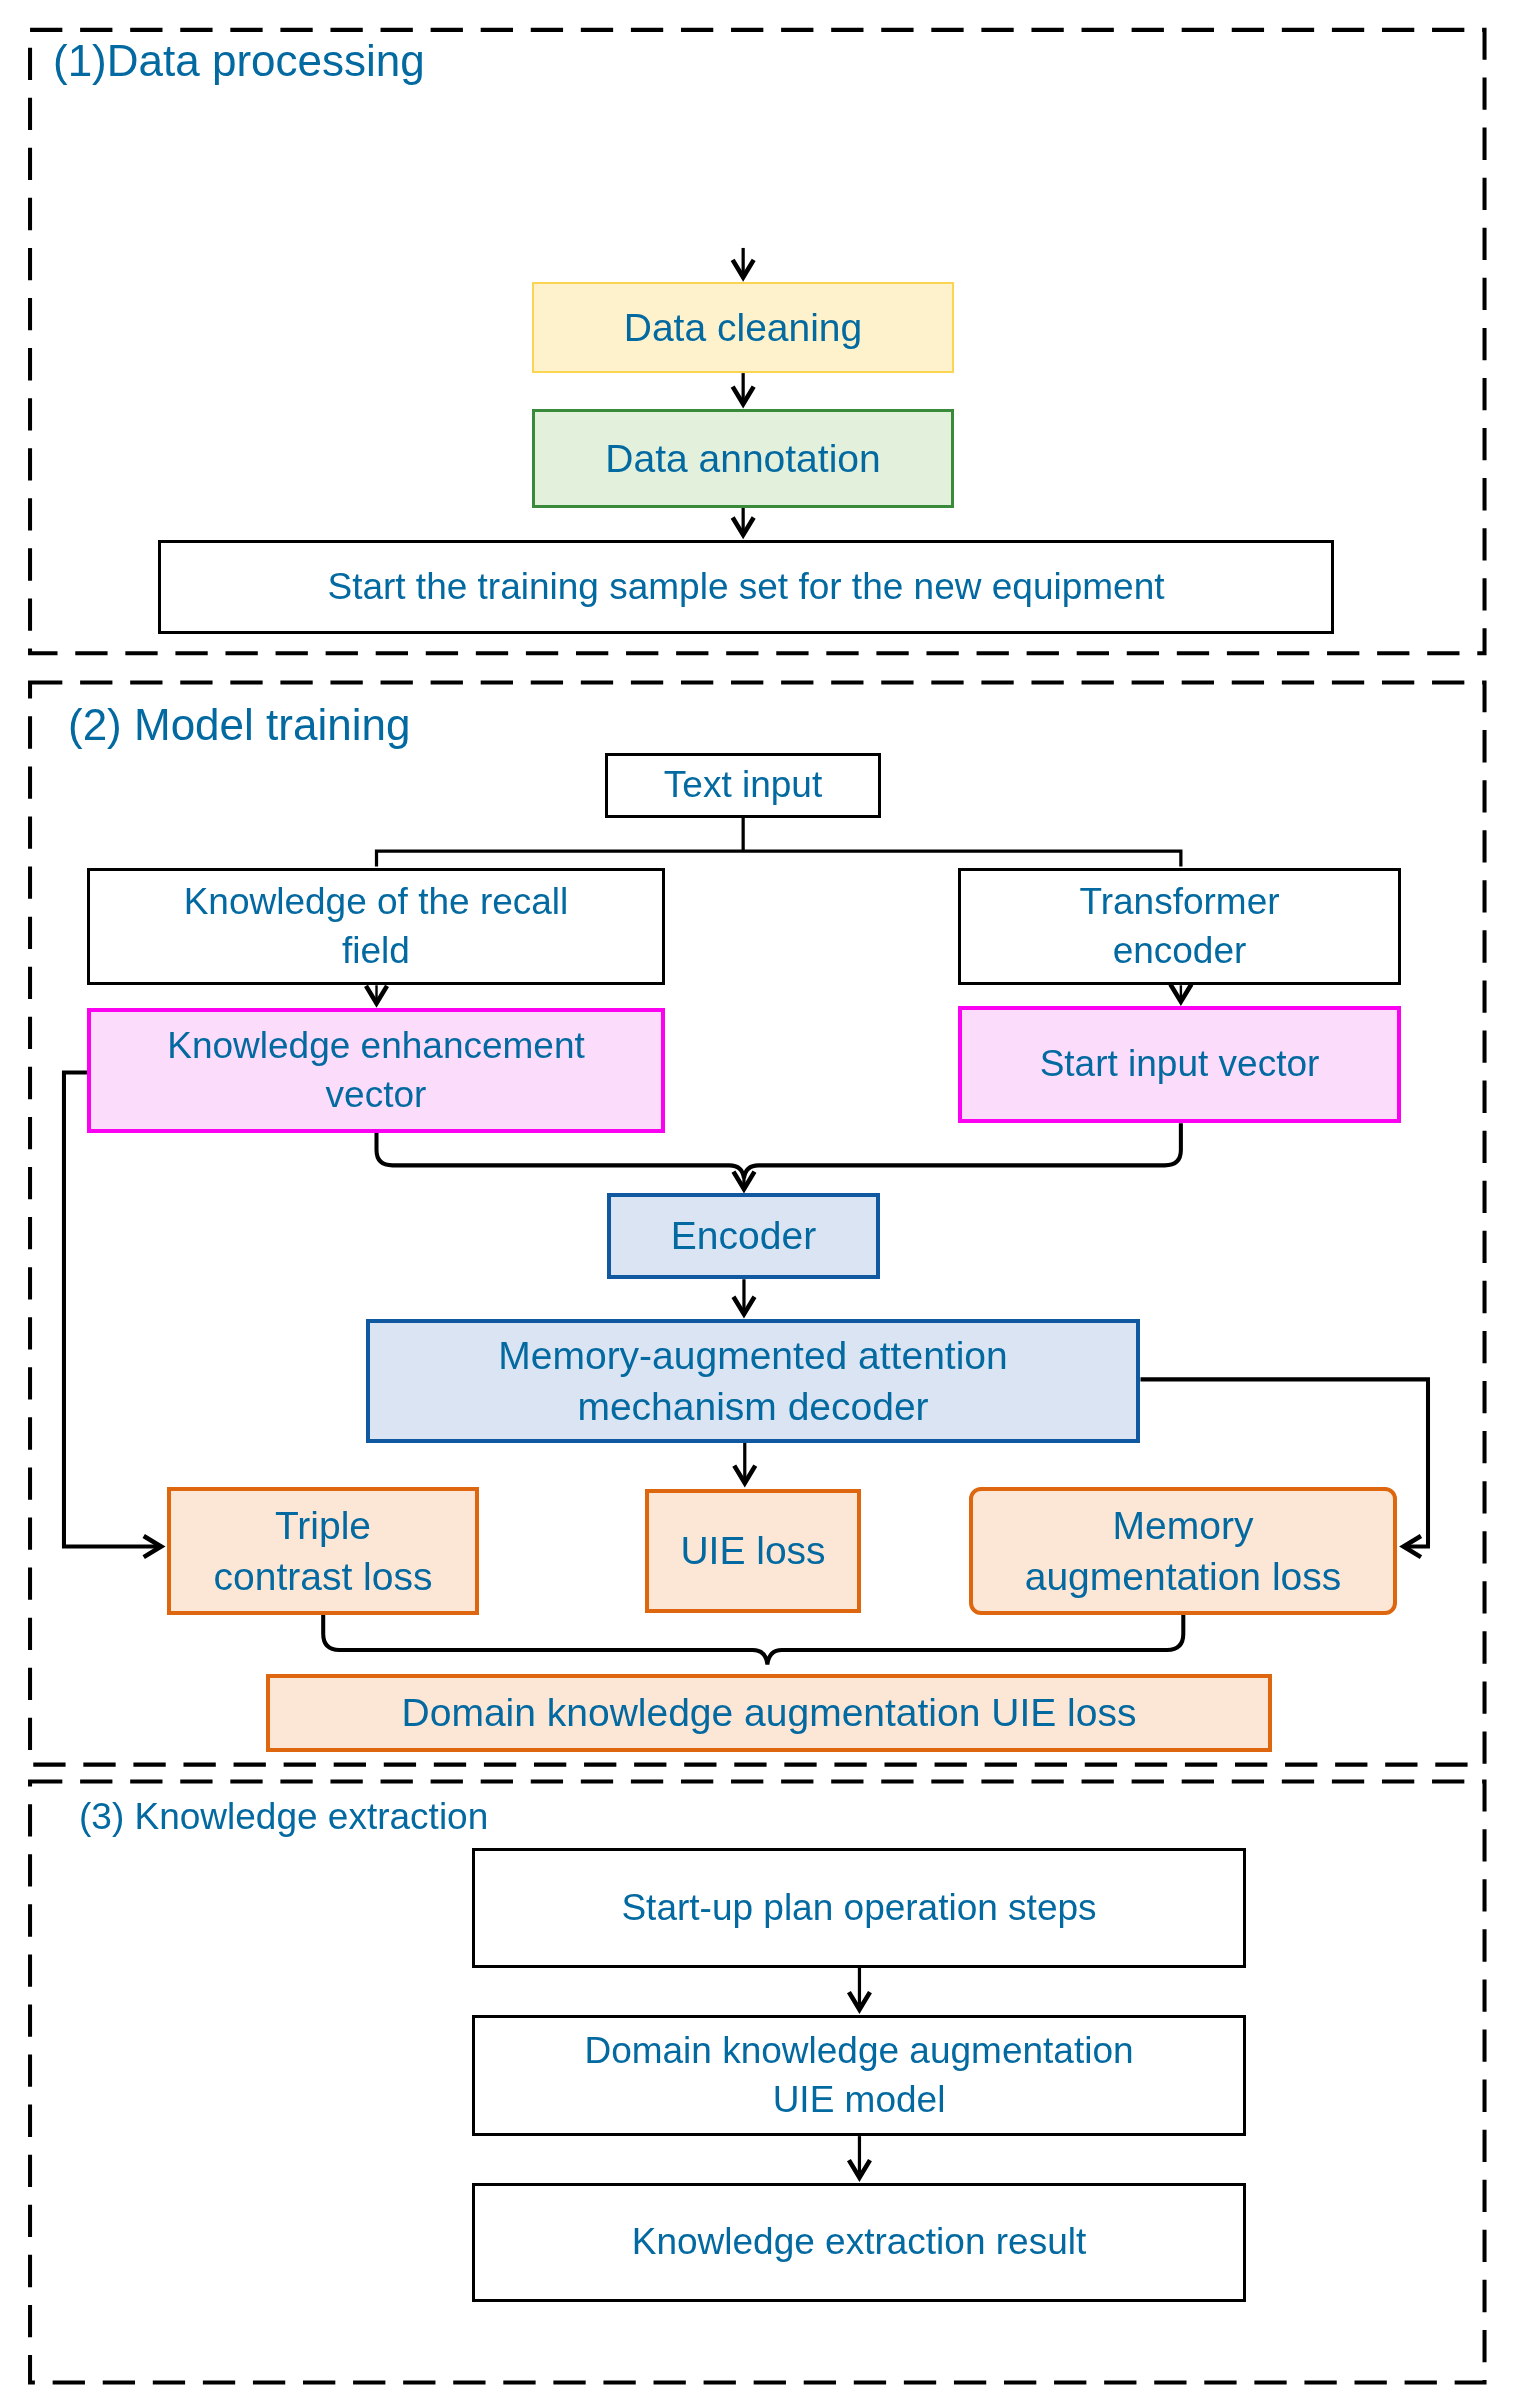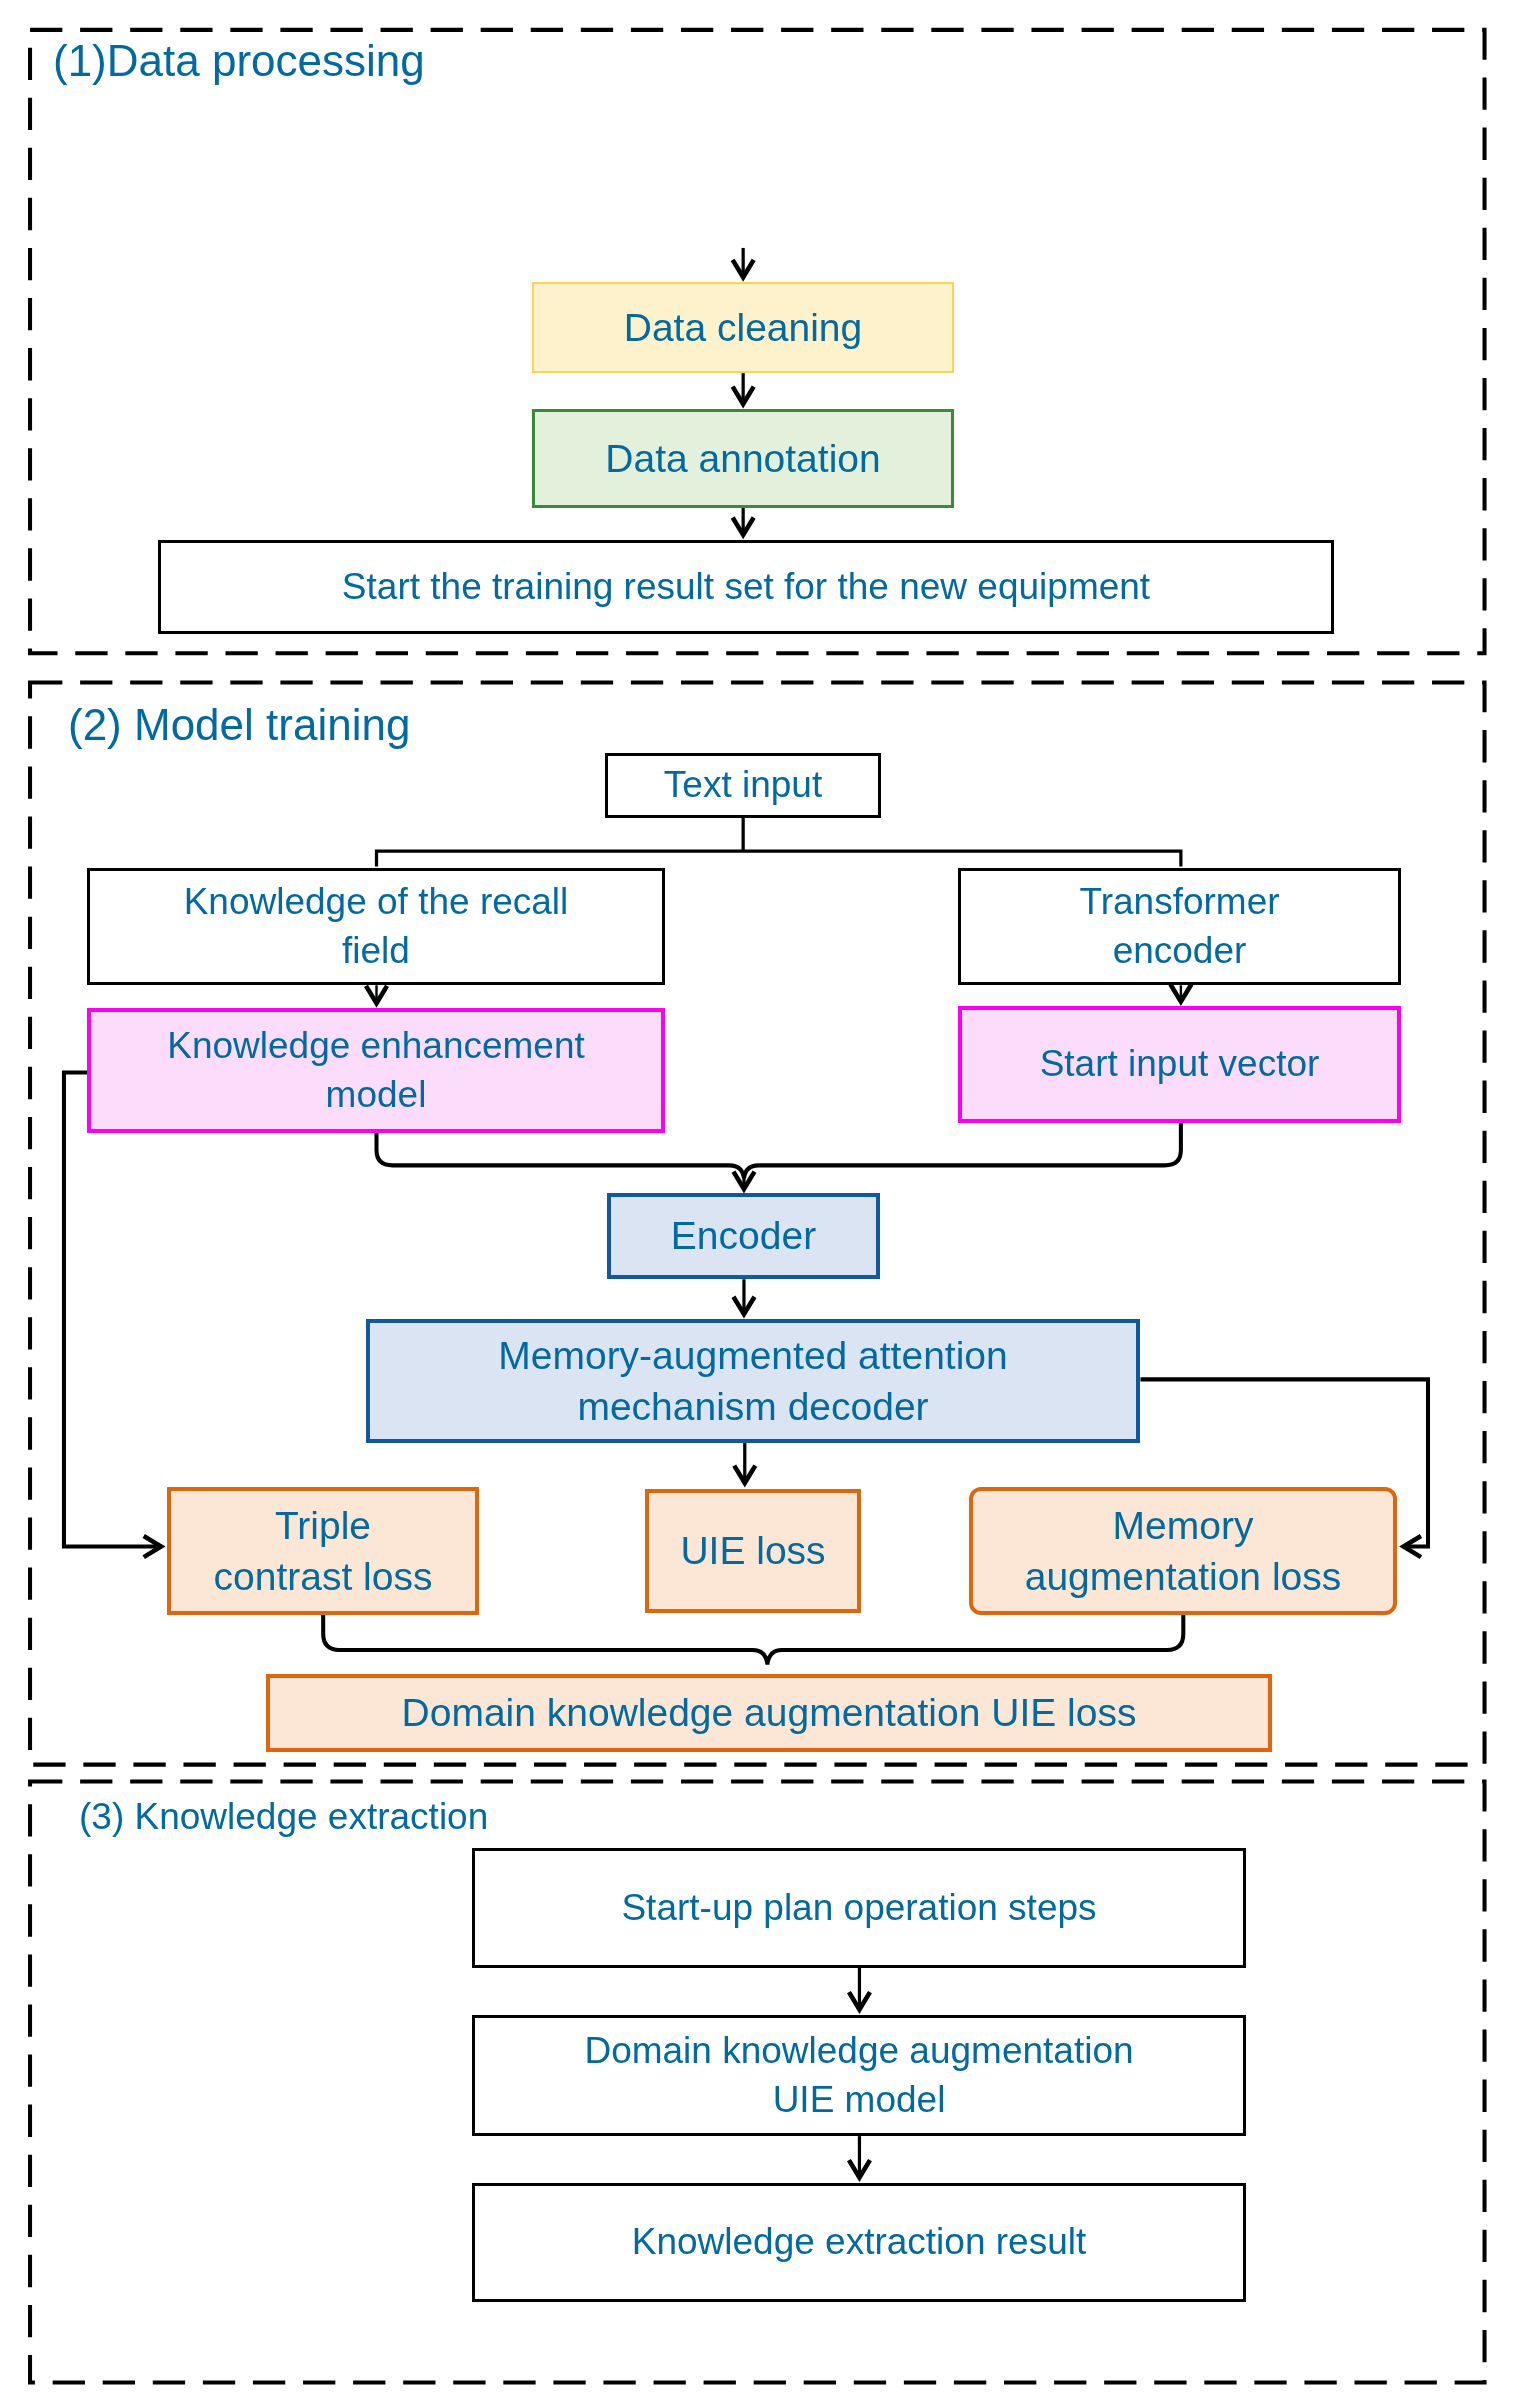--- a/index.html
+++ b/index.html
@@ -68,27 +68,27 @@
 
     <path d="M400,1999 V2023 Q400,2043 420,2043 H932 Q948,2043 950,2061 M1465,1999 V2023 Q1465,2043 1445,2043 H968 Q952,2043 950,2061" stroke="#000" stroke-width="5" fill="none"></path>
 
     <path d="M1064,2436 L1064,2486" stroke="#000" stroke-width="4" fill="none" marker-end="url(#ah)"></path>
     <path d="M1064,2645 L1064,2694" stroke="#000" stroke-width="4" fill="none" marker-end="url(#ah)"></path>
   </svg>
 
   <div class="sec-title t-big" style="left:53px;top:36px;">(1)Data processing</div>
   <div class="box yellow fs48" style="left:532px;top:282px;width:422px;height:91px;">Data cleaning</div>
   <div class="box green fs48" style="left:532px;top:409px;width:422px;height:99px;">Data annotation</div>
-  <div class="box plain fs46" style="left:158px;top:540px;width:1176px;height:94px;">Start the training result set for the new equipment</div>
+  <div class="box plain fs46" style="left:158px;top:540px;width:1176px;height:94px;">Start the training sample set for the new equipment</div>
 
   <div class="sec-title t-big" style="left:68px;top:700px;">(2) Model training</div>
   <div class="box plain fs46" style="left:605px;top:753px;width:276px;height:65px;">Text input</div>
   <div class="box plain fs46" style="left:87px;top:868px;width:578px;height:117px;padding:0 57px;">Knowledge of the recall field</div>
   <div class="box plain fs46" style="left:958px;top:868px;width:443px;height:117px;padding:0 89px;">Transformer encoder</div>
-  <div class="box pink fs46" style="left:87px;top:1008px;width:578px;height:125px;padding:0 57px;">Knowledge enhancement model</div>
+  <div class="box pink fs46" style="left:87px;top:1008px;width:578px;height:125px;padding:0 57px;">Knowledge enhancement vector</div>
   <div class="box pink fs46" style="left:958px;top:1006px;width:443px;height:117px;">Start input vector</div>
   <div class="box blue fs48" style="left:607px;top:1193px;width:273px;height:86px;">Encoder</div>
   <div class="box blue fs48" style="left:366px;top:1319px;width:774px;height:124px;padding:0 81px;">Memory-augmented attention mechanism decoder</div>
   <div class="box orange fs48" style="left:167px;top:1487px;width:312px;height:128px;padding:0 32px;">Triple contrast loss</div>
   <div class="box orange fs48" style="left:645px;top:1489px;width:216px;height:124px;">UIE loss</div>
   <div class="box orange fs48" style="left:969px;top:1487px;width:428px;height:128px;padding:0 24px;border-radius:12px;">Memory augmentation loss</div>
   <div class="box orange fs48" style="left:266px;top:1674px;width:1006px;height:78px;">Domain knowledge augmentation UIE loss</div>
 
   <div class="sec-title t-med" style="left:79px;top:1796px;">(3) Knowledge extraction</div>
   <div class="box plain fs46" style="left:472px;top:1848px;width:774px;height:120px;">Start-up plan operation steps</div>

